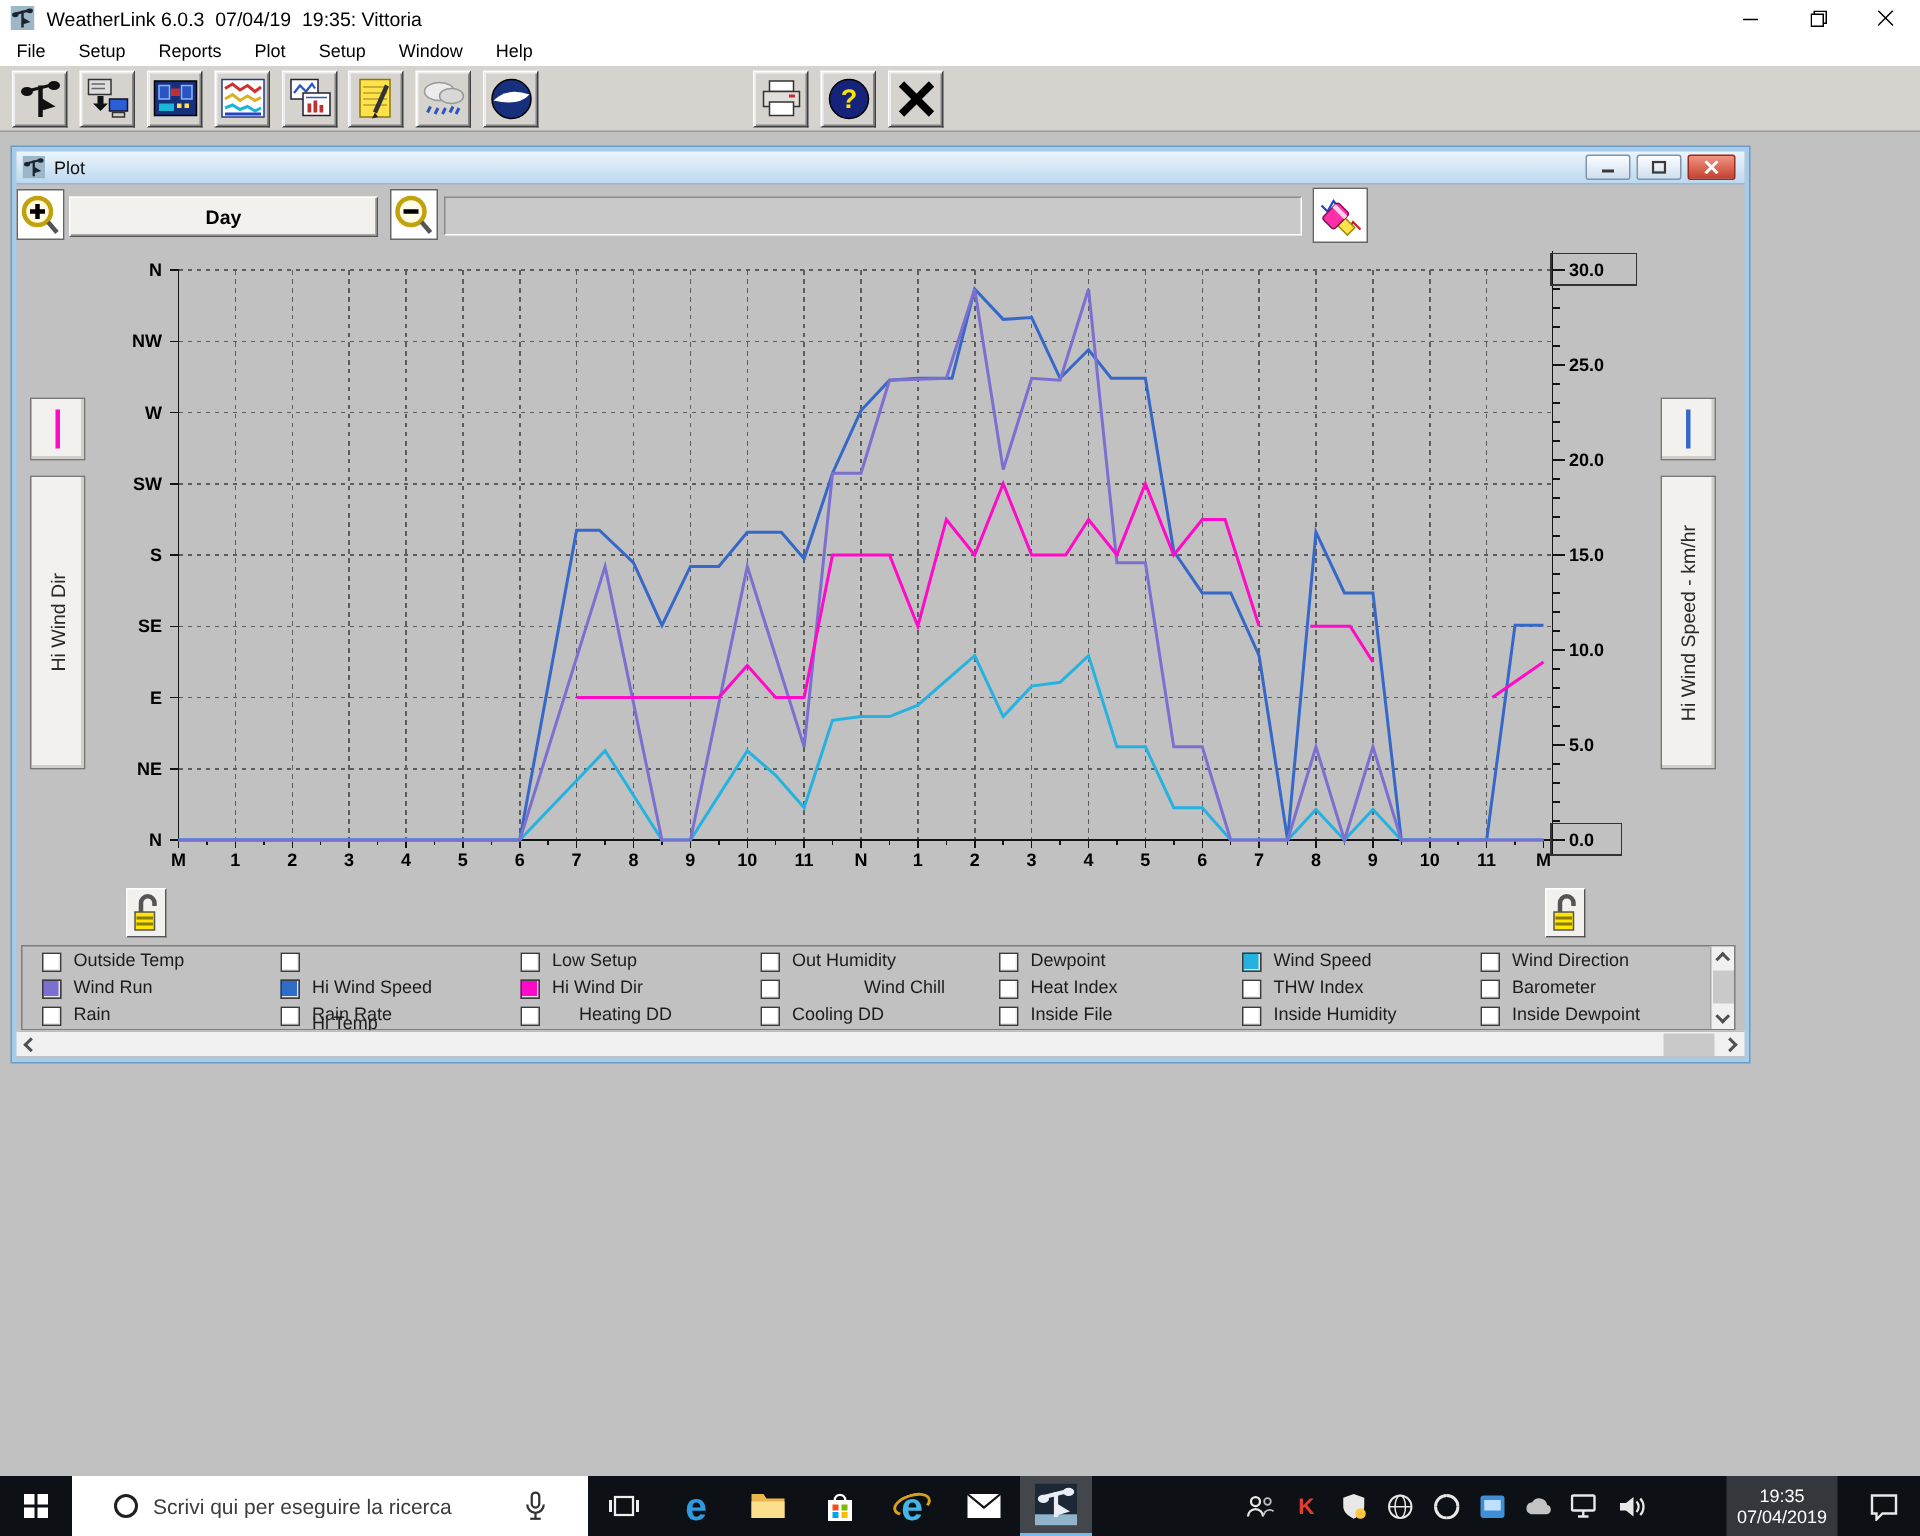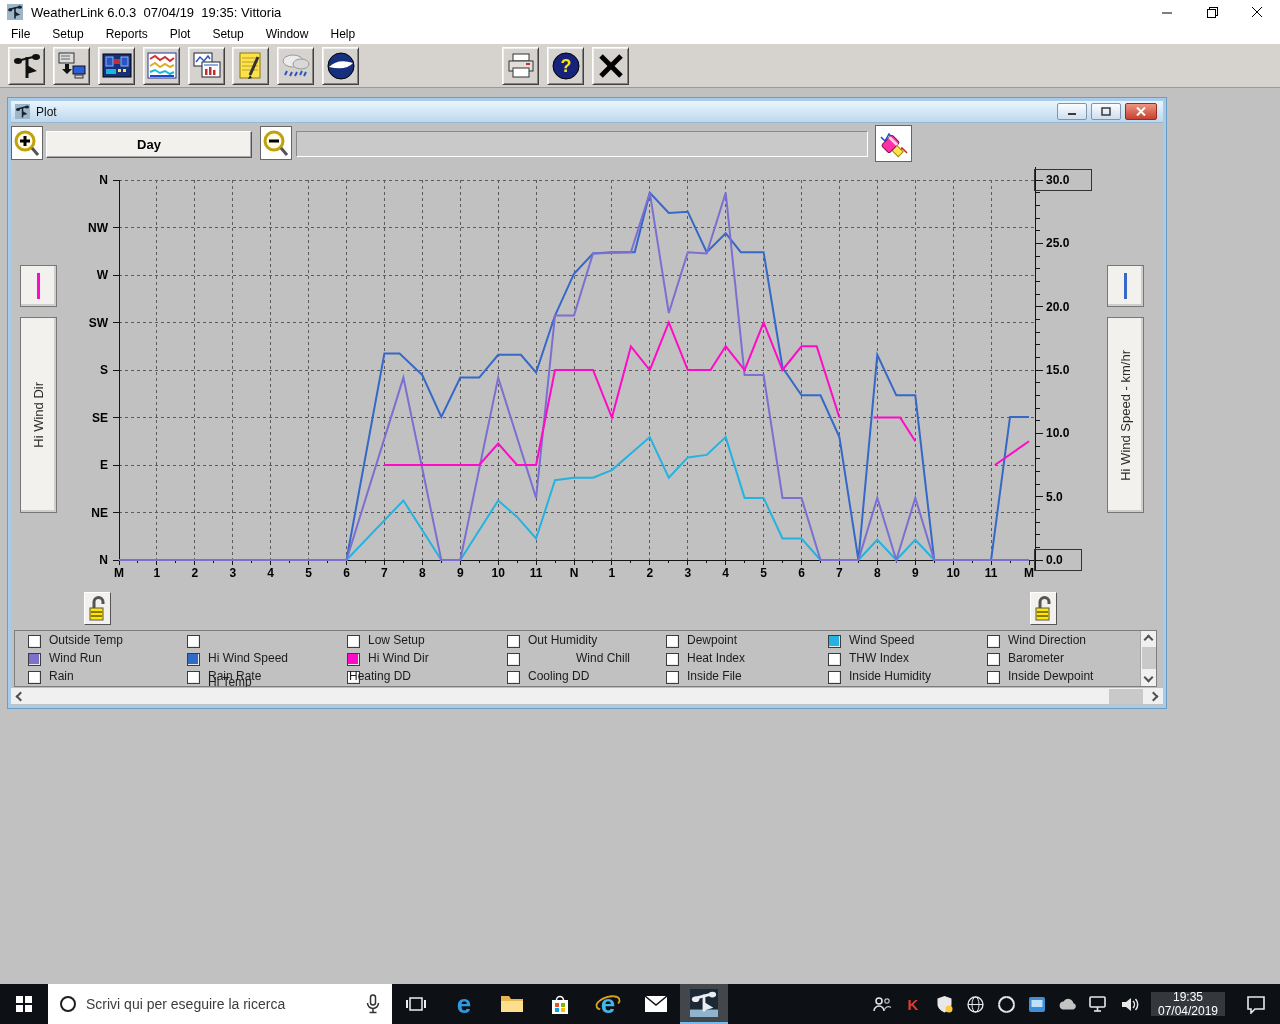--- a/index.html
+++ b/index.html
@@ -61,29 +61,29 @@
   .vs-down { position:absolute; left:4px; bottom:5px; transform:rotate(45deg); }
 
   .hscroll { position:absolute; left:0; top:564px; width:1152px; height:17px; background:#f0f0f0; border-top:1px solid #bdbdbd; }
   .hs-left { position:absolute; left:6px; top:5px; transform:rotate(135deg); }
   .hs-right { position:absolute; right:6px; top:5px; transform:rotate(-45deg); }
   .hs-thumb { position:absolute; right:20px; top:1px; width:34px; height:15px; background:#c9c9c9; }
 
   
   .taskbar { position:absolute; left:0; top:984px; width:1280px; height:40px; background:#0d1014; display:flex; align-items:stretch; color:#e8e8e8; }
   .tb-btn { width:48px; display:flex; align-items:center; justify-content:center; flex:none; }
-  .tb-search { width:344px; background:#fff; display:flex; align-items:center; padding:0 12px; gap:10px; flex:none; }
+  .tb-search { width:344px; background:#fff; display:flex; align-items:center; padding:0 28px; gap:10px; flex:none; }
   .search-circle { width:16px; height:16px; border:2px solid #1f1f1f; border-radius:50%; flex:none; }
   .tb-search input { flex:1; border:none; outline:none; font-size:14px; color:#333; background:transparent; font-family:"Liberation Sans",sans-serif; }
   .tb-search input::placeholder { color:#3c3c3c; opacity:1; }
   .e-letter { font-size:26px; font-weight:bold; line-height:26px; }
   .tb-app-active { width:48px; background:#43474b; border-bottom:2px solid #76b9ed; display:flex; align-items:center; justify-content:center; flex:none; }
   .tray { margin-left:auto; display:flex; align-items:center; gap:11px; padding-right:4px; }
   .tray-ico { display:flex; align-items:center; justify-content:center; width:20px; }
-  .clock { width:74px; height:24px; background:#34383d; display:flex; flex-direction:column; align-items:center; justify-content:center; font-size:12px; line-height:14px; color:#fff; flex:none; }
+  .clock { width:74px; height:40px; background:#34383d; display:flex; flex-direction:column; align-items:center; justify-content:center; font-size:12px; line-height:14px; color:#fff; flex:none;margin-left:42px; }
 </style>
 </head>
 <body>
 
 <div class="screen">
 
   <div class="app-titlebar">
     <svg class="app-ico" viewBox="0 0 30 30">
         <rect x="0" y="0" width="30" height="30" fill="#9db6c8"></rect>
         <line x1="15" y1="6" x2="15" y2="27" stroke="#1a2430" stroke-width="3"></line>
@@ -512,21 +512,21 @@
             <div class="lg-lb" style="left: 193px; top: 2px; margin-top: 42px;">Hi Temp</div>
             <div class="lg-cb" style="left: 172px; top: 22px; background: rgb(47, 107, 200);"></div>
             <div class="lg-lb" style="left: 193px; top: 20px;">Hi Wind Speed</div>
             <div class="lg-cb" style="left: 172px; top: 40px;"></div>
             <div class="lg-lb" style="left: 193px; top: 38px; text-align: center;">Rain Rate</div>
             <div class="lg-cb" style="left: 332px; top: 4px;"></div>
             <div class="lg-lb" style="left: 353px; top: 2px;">Low Setup</div>
             <div class="lg-cb" style="left: 332px; top: 22px; background: rgb(255, 10, 200);"></div>
             <div class="lg-lb" style="left: 353px; top: 20px;">Hi Wind Dir</div>
             <div class="lg-cb" style="left: 332px; top: 40px;"></div>
-            <div class="lg-lb" style="left: 334px; top: 38px;">Heating DD</div>
+            <div class="lg-lb" style="left: 371px; top: 38px;">Heating DD</div>
             <div class="lg-cb" style="left: 492px; top: 4px;"></div>
             <div class="lg-lb" style="left: 513px; top: 2px;">Out Humidity</div>
             <div class="lg-cb" style="left: 492px; top: 22px;"></div>
             <div class="lg-lb" style="left: 513px; top: 20px; margin-left: 48px;">Wind Chill</div>
             <div class="lg-cb" style="left: 492px; top: 40px;"></div>
             <div class="lg-lb" style="left: 513px; top: 38px;">Cooling DD</div>
             <div class="lg-cb" style="left: 651px; top: 4px;"></div>
             <div class="lg-lb" style="left: 672px; top: 2px;">Dewpoint</div>
             <div class="lg-cb" style="left: 651px; top: 22px;"></div>
             <div class="lg-lb" style="left: 672px; top: 20px;">Heat Index</div>

